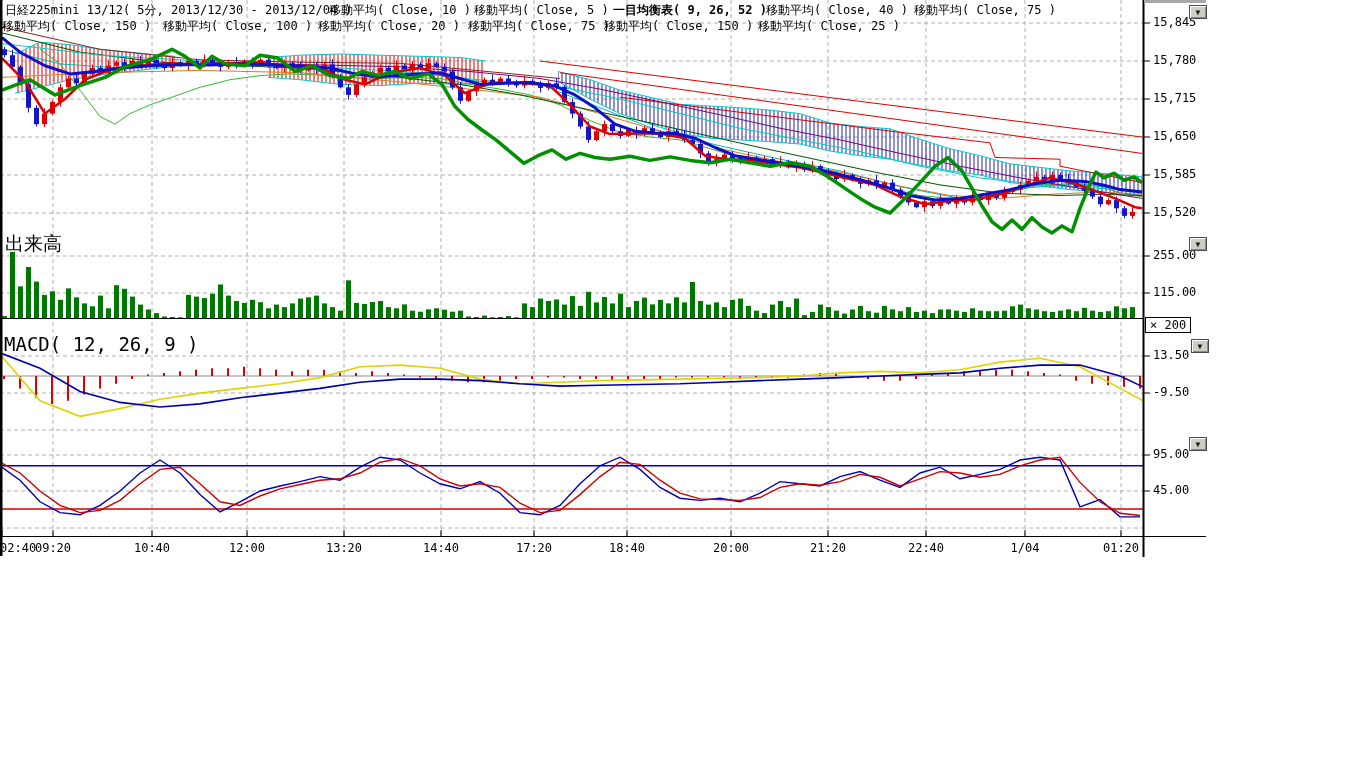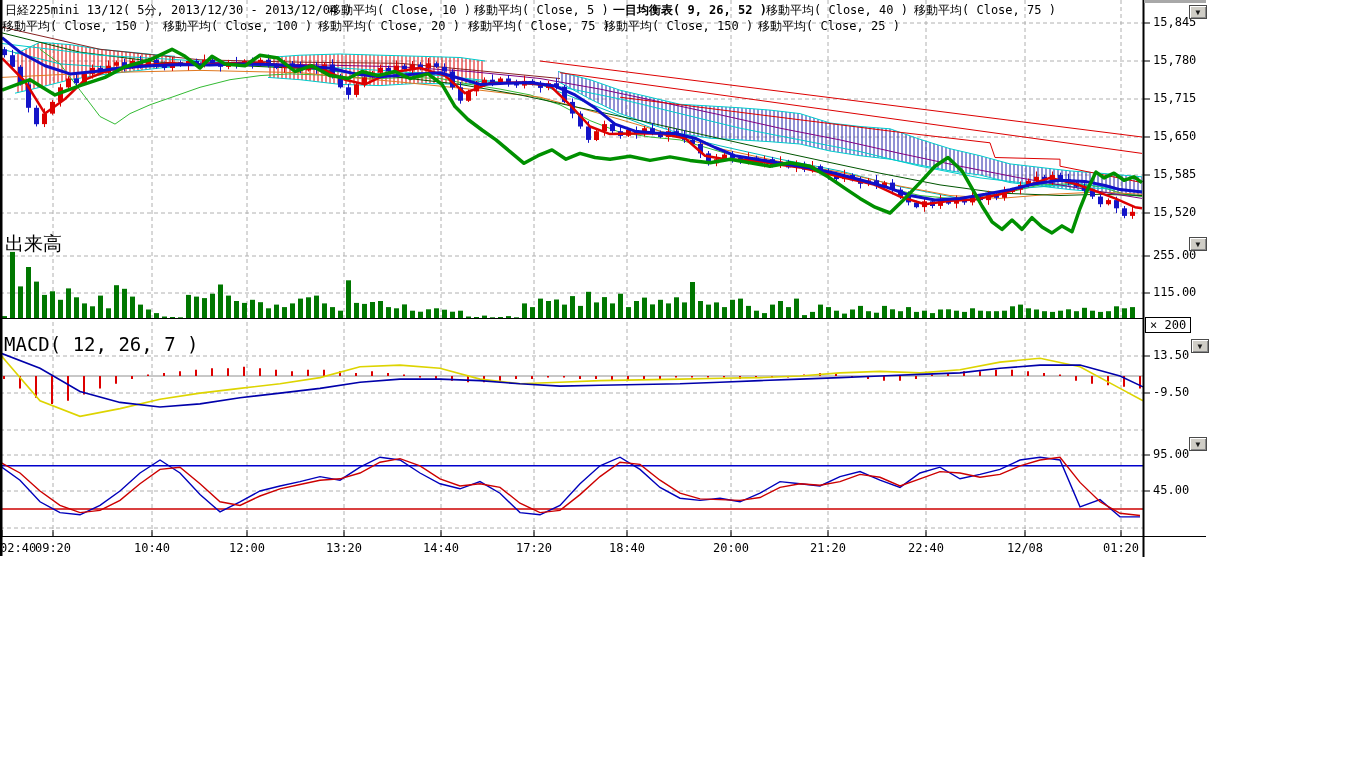--- a/index.html
+++ b/index.html
@@ -637,21 +637,21 @@
       <span class="hdr-item" style="left: 914px; top: 4px;">移動平均( Close, 75 )</span>
       <span class="hdr-item" style="left: 2px; top: 20px;">移動平均( Close, 150 )</span>
       <span class="hdr-item" style="left: 163px; top: 20px;">移動平均( Close, 100 )</span>
       <span class="hdr-item" style="left: 318px; top: 20px;">移動平均( Close, 20 )</span>
       <span class="hdr-item" style="left: 468px; top: 20px;">移動平均( Close, 75 )</span>
       <span class="hdr-item" style="left: 604px; top: 20px;">移動平均( Close, 150 )</span>
       <span class="hdr-item" style="left: 758px; top: 20px;">移動平均( Close, 25 )</span>
     </div>
 
   <div class="plabel" style="left:5px;top:236px">出来高</div>
-  <div class="plabel" style="left:4px;top:337px">MACD( 12, 26, 7 )</div>
+  <div class="plabel" style="left:4px;top:337px">MACD( 12, 26, 9 )</div>
 
   <div class="mult">× 200</div>
 
   <div id="axlabels">
       <div class="axlbl" style="left: 1153px; top: 16px;">15,845</div>
       <div class="axlbl" style="left: 1153px; top: 54px;">15,780</div>
       <div class="axlbl" style="left: 1153px; top: 92px;">15,715</div>
       <div class="axlbl" style="left: 1153px; top: 130px;">15,650</div>
       <div class="axlbl" style="left: 1153px; top: 168px;">15,585</div>
       <div class="axlbl" style="left: 1153px; top: 206px;">15,520</div>
@@ -667,21 +667,21 @@
       <div class="tlabel" style="left: 53px;">09:20</div>
       <div class="tlabel" style="left: 152px;">10:40</div>
       <div class="tlabel" style="left: 247px;">12:00</div>
       <div class="tlabel" style="left: 344px;">13:20</div>
       <div class="tlabel" style="left: 441px;">14:40</div>
       <div class="tlabel" style="left: 534px;">17:20</div>
       <div class="tlabel" style="left: 627px;">18:40</div>
       <div class="tlabel" style="left: 731px;">20:00</div>
       <div class="tlabel" style="left: 828px;">21:20</div>
       <div class="tlabel" style="left: 926px;">22:40</div>
-      <div class="tlabel" style="left: 1025px;">12/08</div>
+      <div class="tlabel" style="left: 1025px;">1/04</div>
       <div class="tlabel" style="left: 1121px;">01:20</div>
     </div>
 
   <button class="ddbtn" style="left:1189px;top:5px">▼</button>
   <button class="ddbtn" style="left:1189px;top:237px">▼</button>
   <button class="ddbtn" style="left:1191px;top:339px">▼</button>
   <button class="ddbtn" style="left:1189px;top:437px">▼</button>
 </div>
 
 </body></html>

